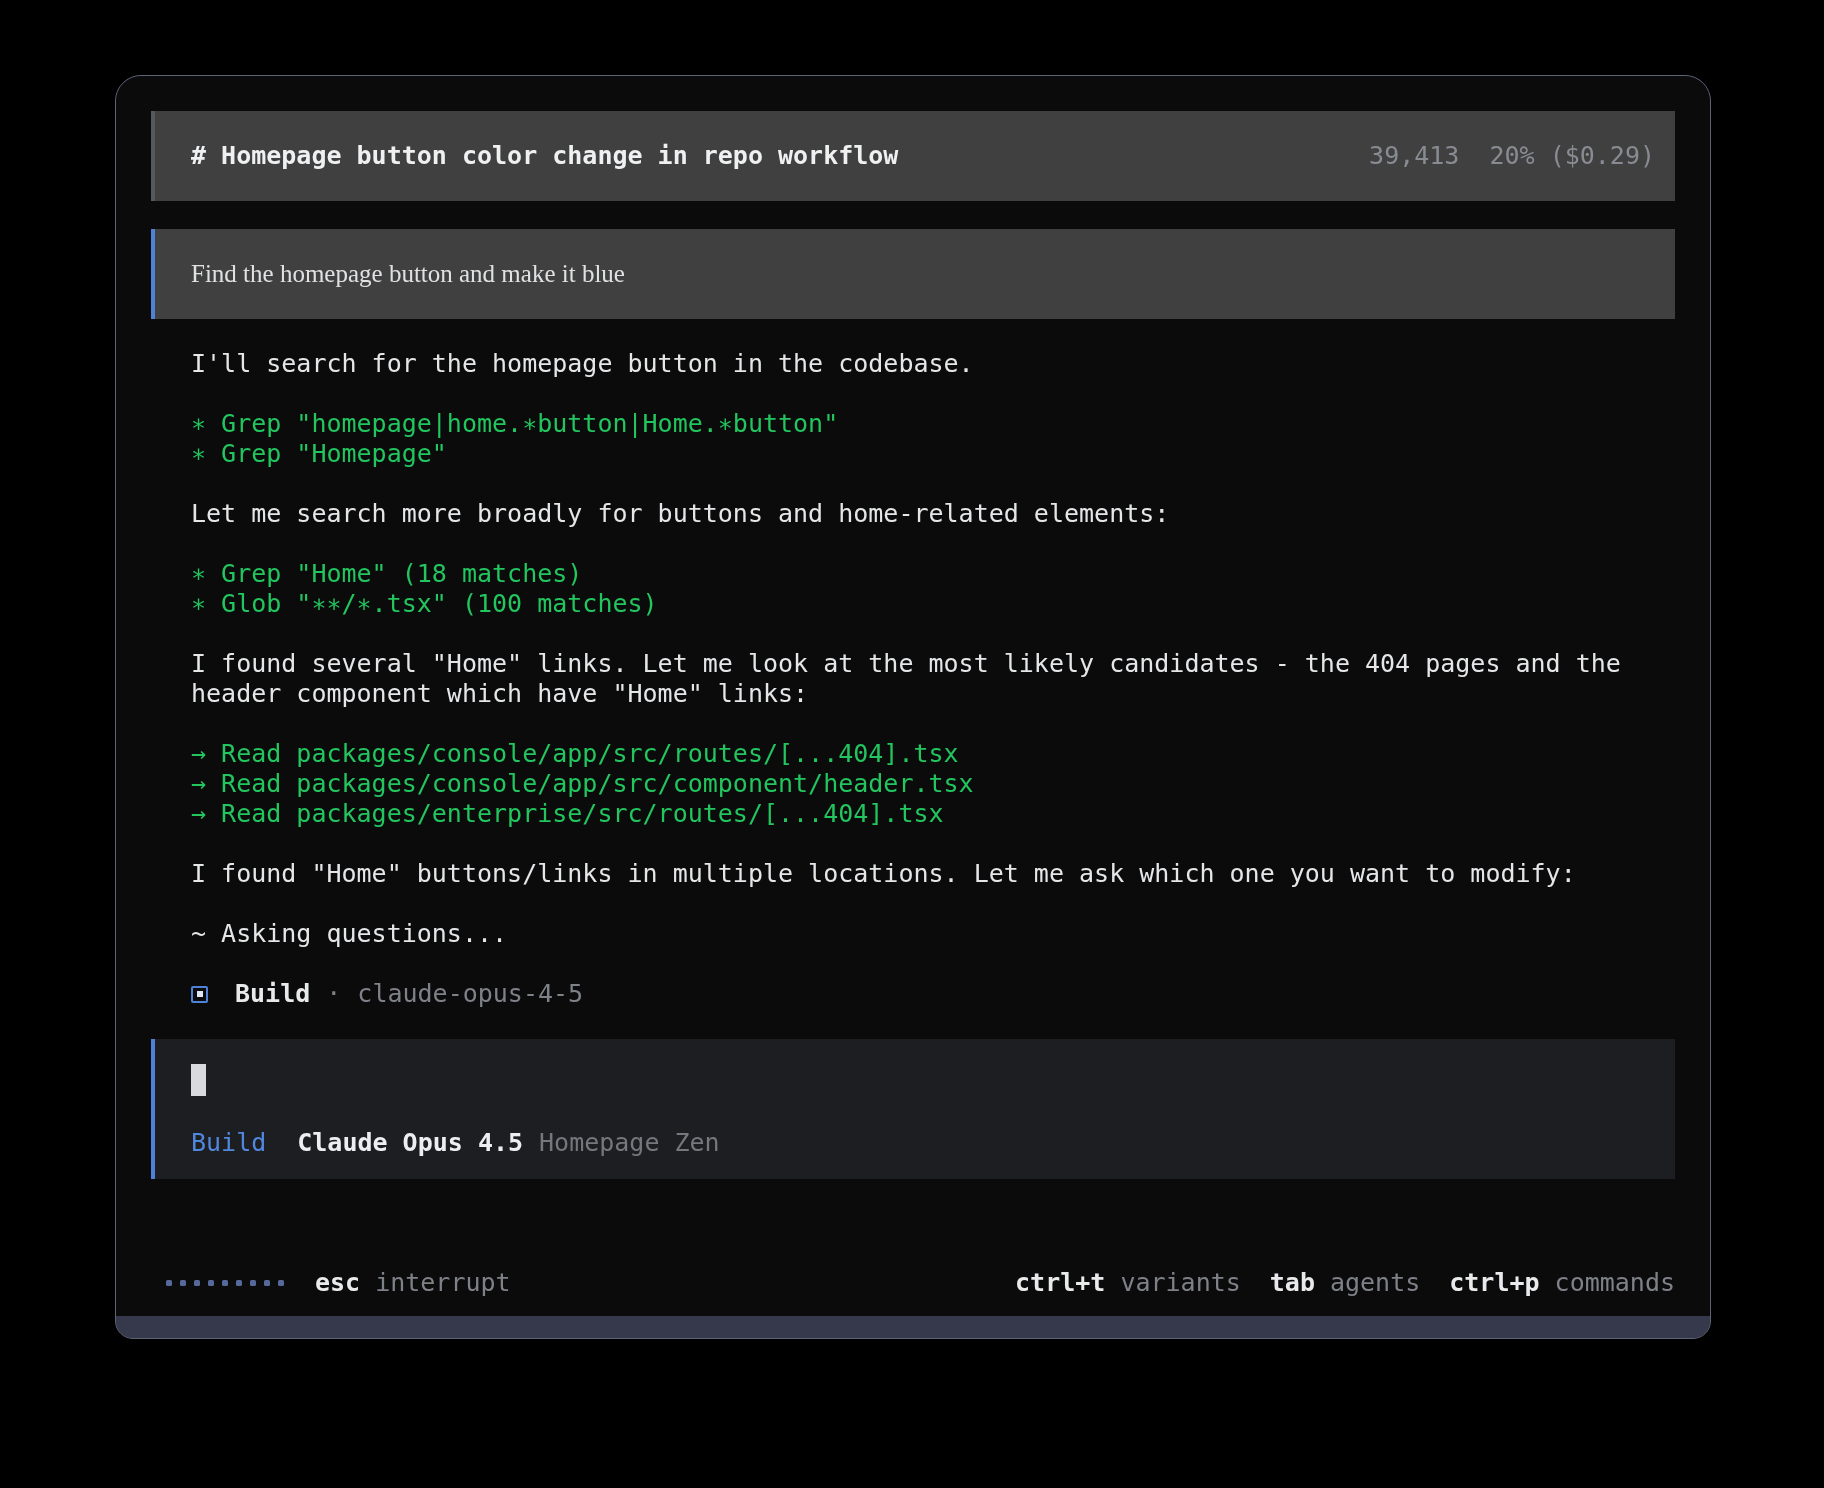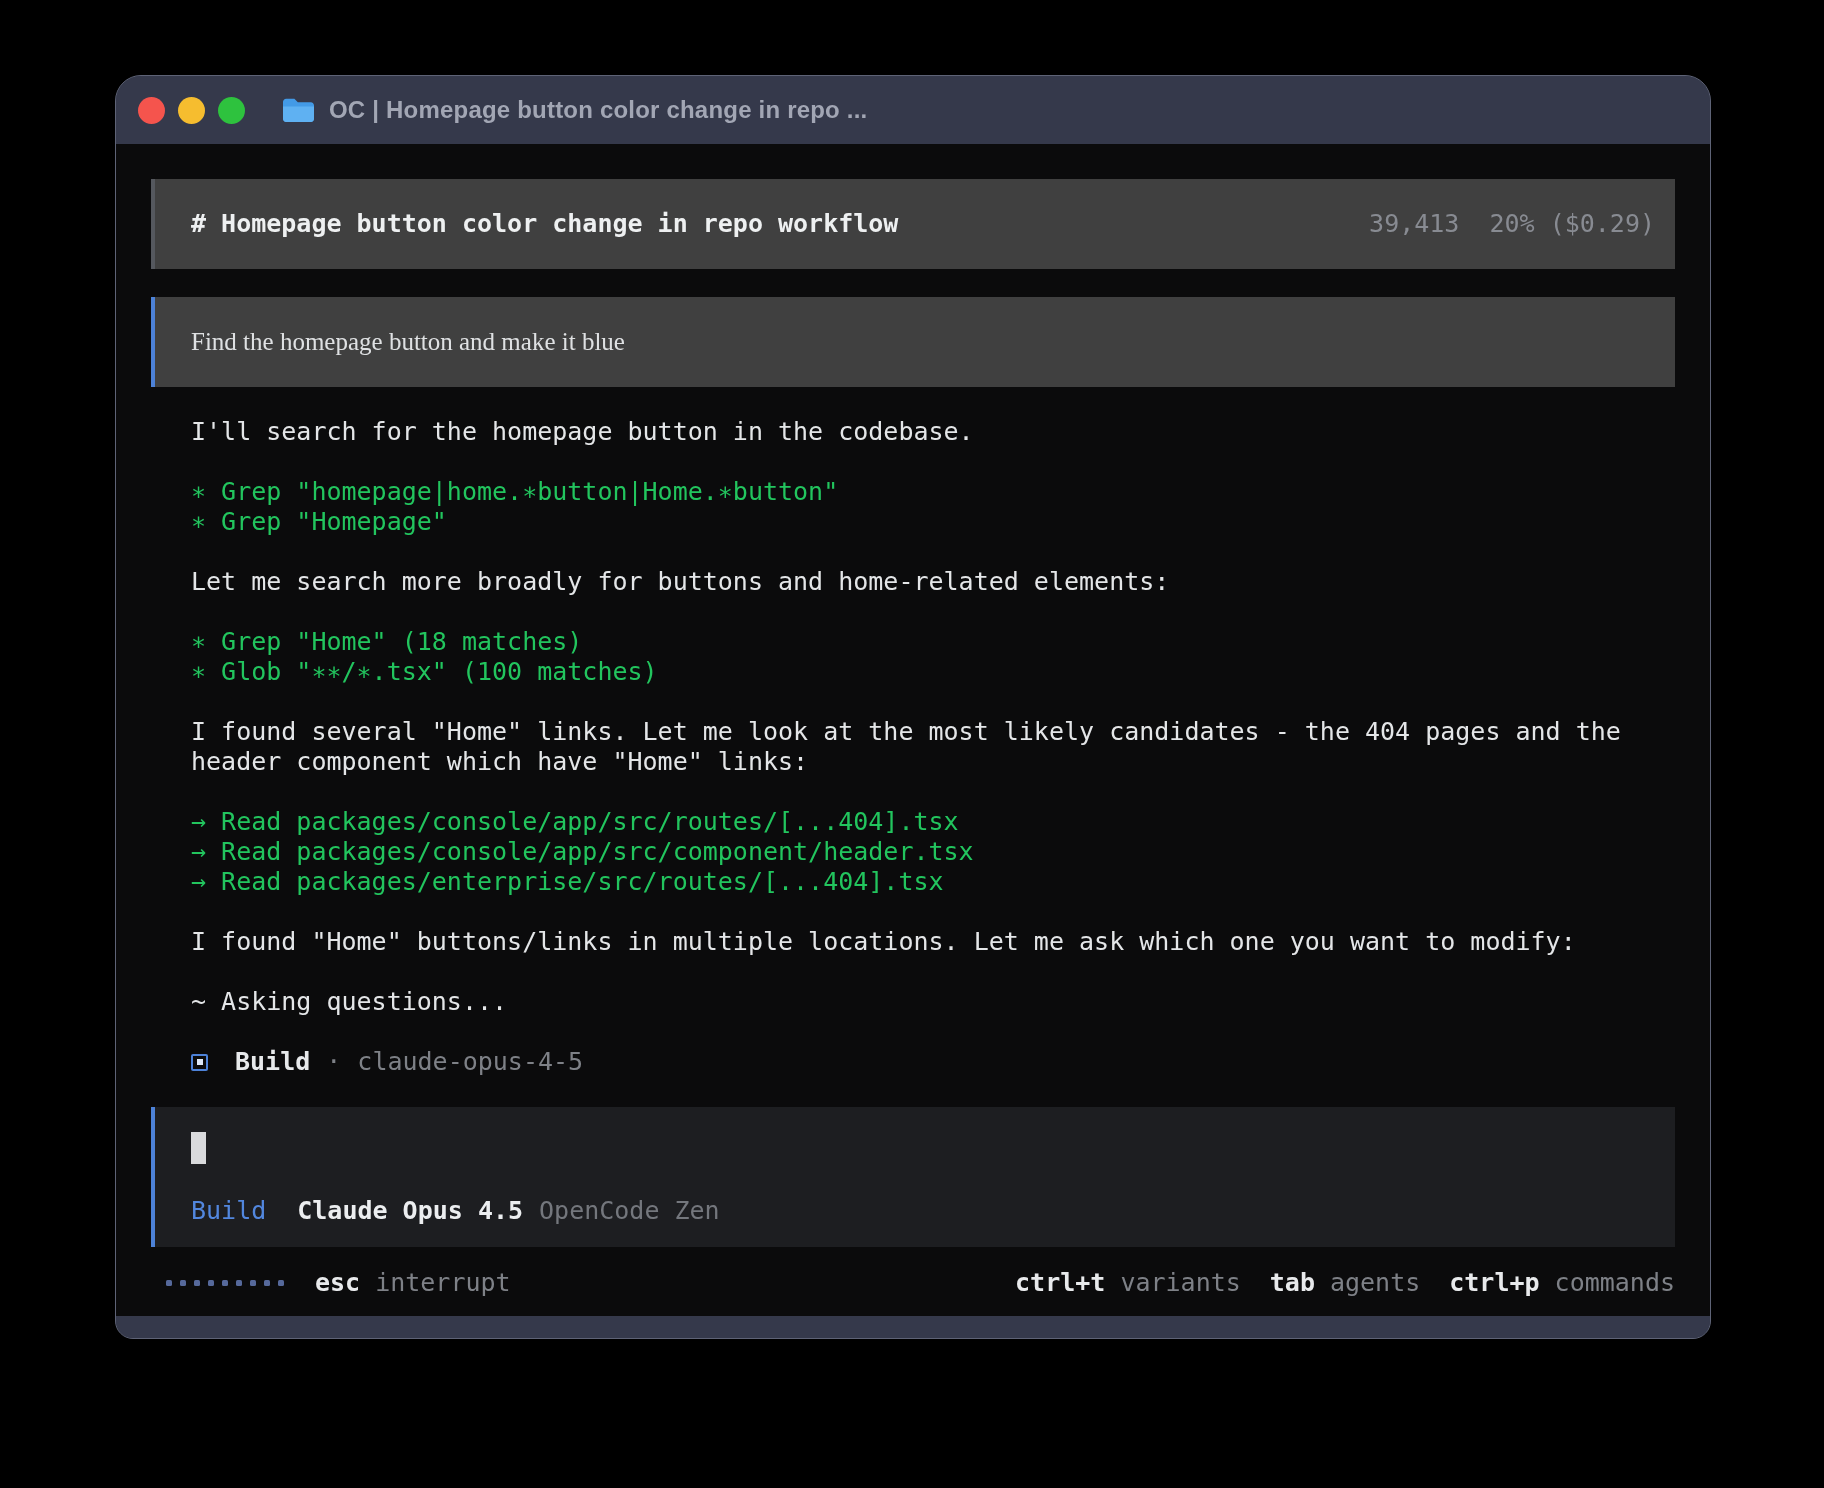--- a/index.html
+++ b/index.html
@@ -96,34 +96,20 @@
   .footer-right { margin-left:auto; display:flex; gap:29px; }
   .hint-pair { display:flex; align-items:center; }
 
   .bottomstrip { flex:0 0 22px; height:22px; background:#35394b; }
 </style>
 </head>
 <body>
 
 <div class="window">
 
-  <div class="titlebar">
-    <div class="lights">
-      <button class="light red"></button>
-      <button class="light yellow"></button>
-      <button class="light green"></button>
-    </div>
-    <span class="folder">
-      <svg width="35" height="27" viewBox="0 0 35 27">
-        <path d="M2 5 c0-1.8 1.4-3.2 3.2-3.2 h8.2 l3.4 3.4 h13 c1.8 0 3.2 1.4 3.2 3.2 v13.4 c0 1.8-1.4 3.2-3.2 3.2 H5.2 C3.4 25 2 23.6 2 21.8 z" fill="#439ae6"></path>
-        <path d="M2 9.5 h31 v12.3 c0 1.8-1.4 3.2-3.2 3.2 H5.2 C3.4 25 2 23.6 2 21.8 z" fill="#5fb1f2"></path>
-      </svg>
-    </span>
-    <span class="titlebar-title">OC | Homepage button color change in repo ...</span>
-  </div>
 
   <div class="terminal">
 
     <div class="block header-block">
       <span class="header-title"># Homepage button color change in repo workflow</span>
       <span class="header-stats">
         <span class="tokens">39,413</span>
         <span class="usage">20% ($0.29)</span>
       </span>
     </div>
@@ -176,21 +162,21 @@
       <span class="status-agent">Build</span>
       <span class="status-sep">·</span>
       <span class="status-model">claude-opus-4-5</span>
     </div>
 
     <div class="block input-block">
       <div class="cursor"></div>
       <div class="model-row">
         <span class="input-agent">Build</span>
         <span class="input-model">Claude Opus 4.5</span>
-        <span class="input-provider">OpenCode Zen</span>
+        <span class="input-provider">Homepage Zen</span>
       </div>
     </div>
 
     <div class="footer">
       <span class="spinner" id="spinner"><span class="dot"></span><span class="dot"></span><span class="dot"></span><span class="dot"></span><span class="dot"></span><span class="dot"></span><span class="dot"></span><span class="dot"></span><span class="dot"></span></span>
       <span class="hint-pair">
         <span class="hint-key">esc</span>
         <span class="hint-label">interrupt</span>
       </span>
       <span class="footer-right">

